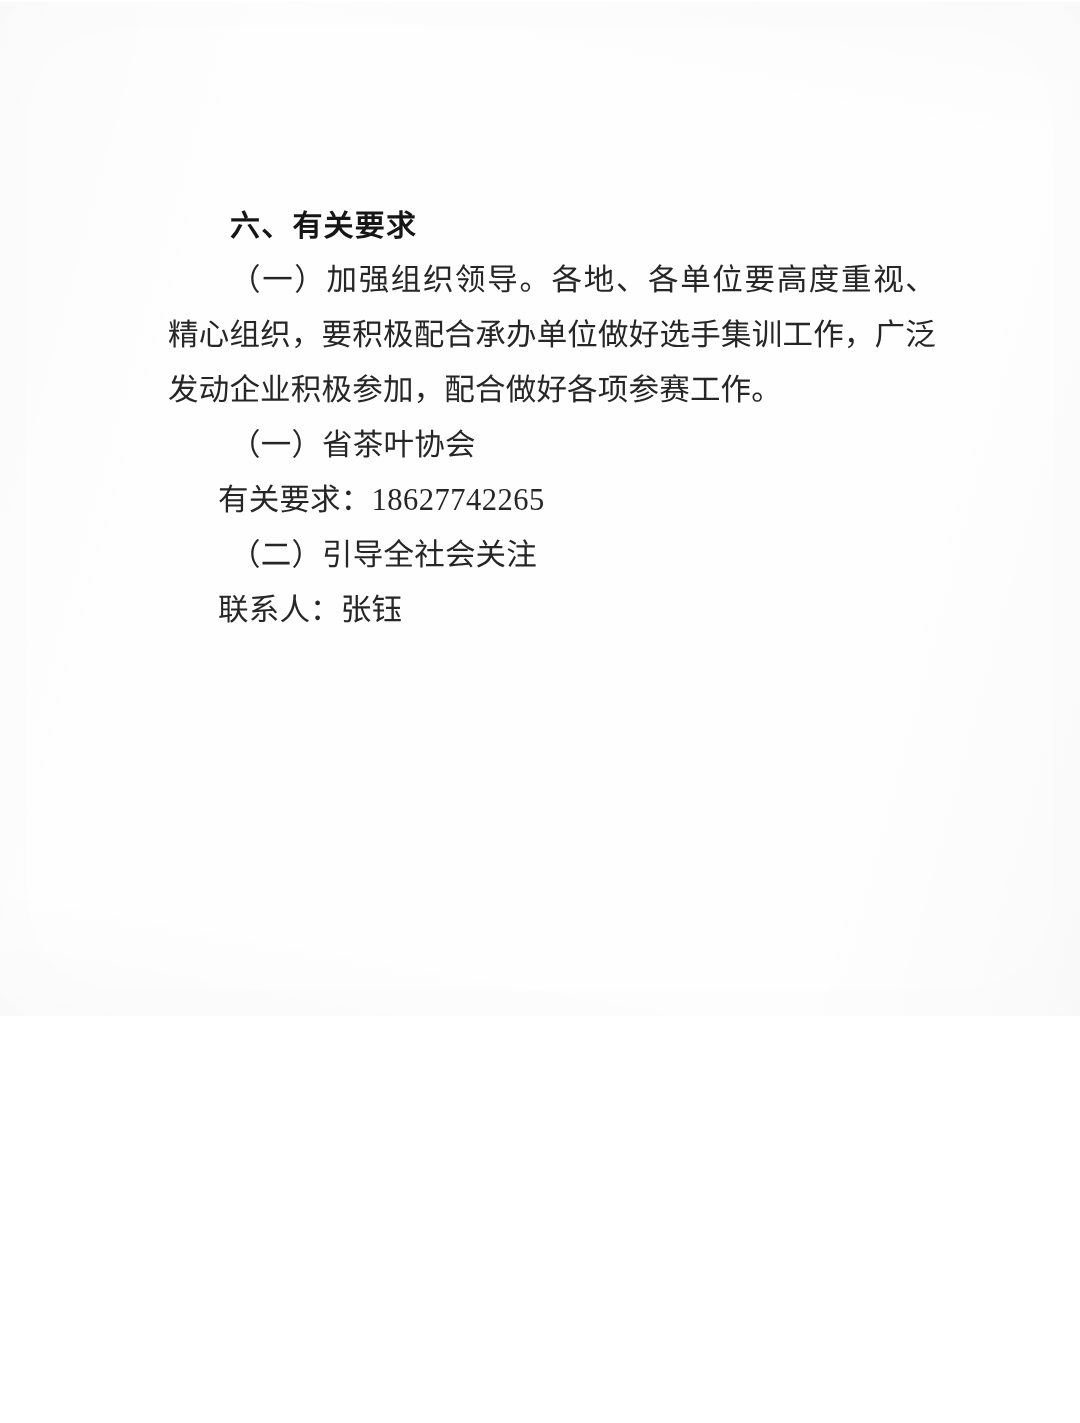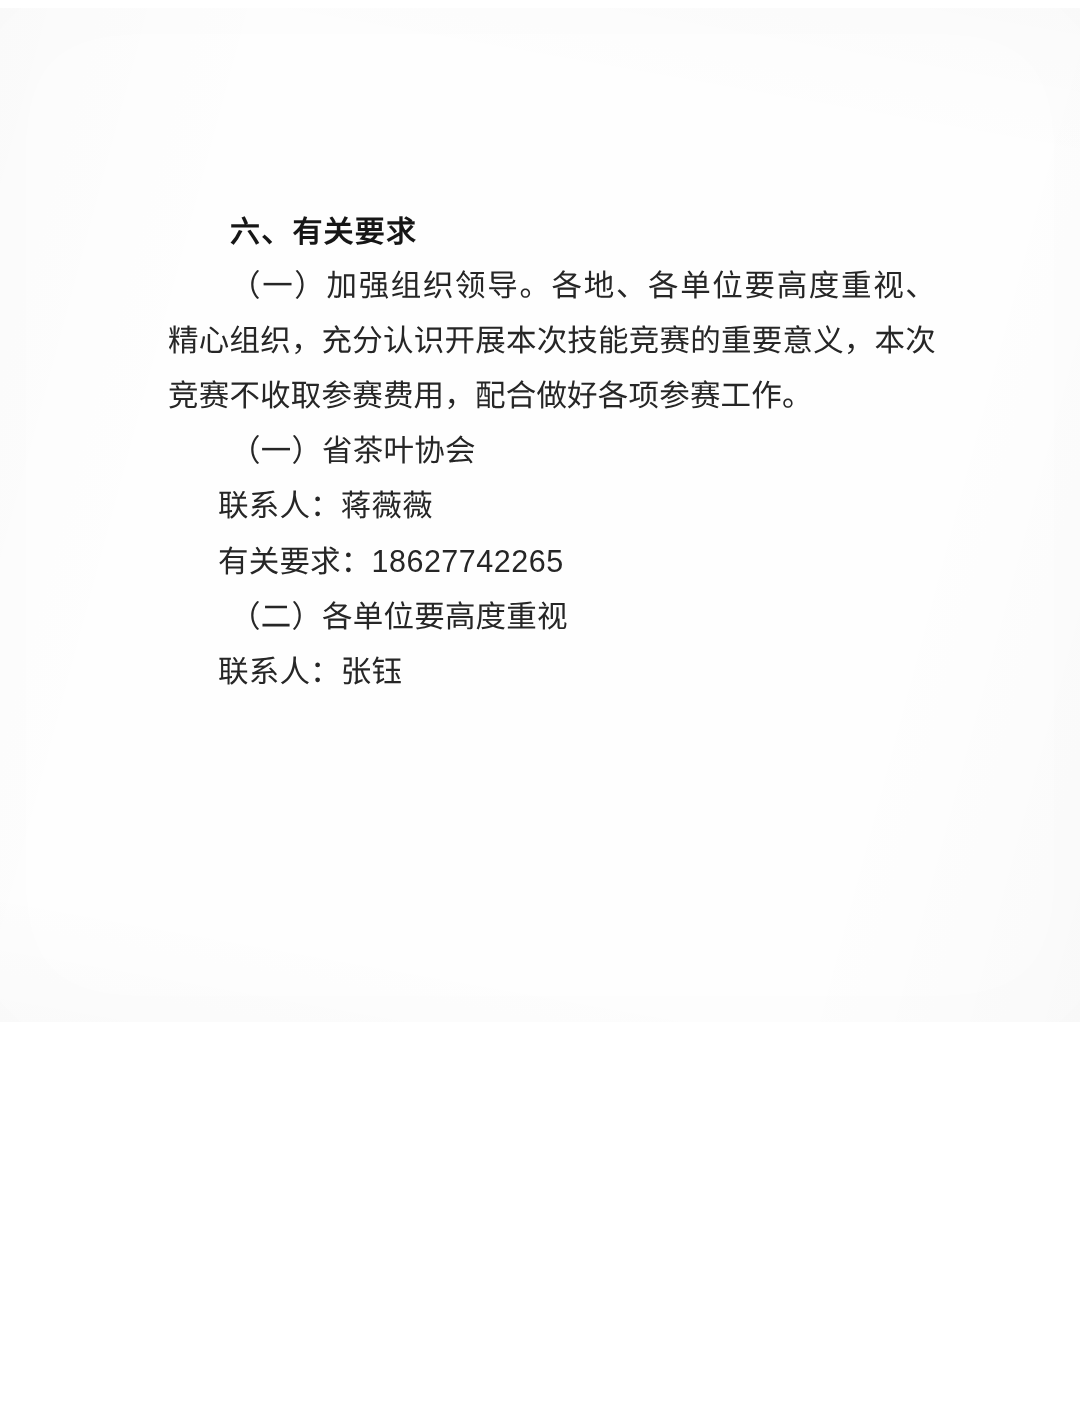--- a/index.html
+++ b/index.html
@@ -6,21 +6,21 @@
   html, body {
     margin: 0;
     padding: 0;
     background: #ffffff;
   }
 
   .page {
     position: relative;
     width: 1080px;
     height: 1014px;
-    margin: 8px auto;
+    margin: 2px auto;
     background: #fefefe;
     overflow: hidden;
     
     box-shadow: inset 0 0 120px rgba(0,0,0,0.012);
   }
 
   
   .page::before {
     content: "";
     position: absolute;
@@ -80,21 +80,21 @@
     font-size: 30.5px;
     line-height: 55px;
     letter-spacing: 0.2px;
     text-indent: 50px;
     margin: 0;
     color: #262626;
     white-space: pre;
   }
 
   .line .tel {
-    font-family: Liberation Sans, sans-serif;
+    font-family: Liberation Serif, serif;
     letter-spacing: 0.5px;
   }
 
   
   .page-footer {
     position: absolute;
     left: 0;
     top: 1368px;
     width: 420px;
     text-align: center;
@@ -106,34 +106,33 @@
 </style>
 </head>
 <body>
 
 <div class="page">
 
   <div class="text-column">
 
     <h2 class="heading">六、有关要求</h2>
 
-    <p class="para">（一）加强组织领导。各地、各单位要高度重视、精心组织，充分认识开展本次技能竞赛的重要意义，本次竞赛不收取参赛费用，配合做好各项参赛工作。</p>
+    <p class="para">（一）加强组织领导。各地、各单位要高度重视、精心组织，要积极配合承办单位做好选手集训工作，广泛发动企业积极参加，配合做好各项参赛工作。</p>
 
 
 
 
 
 
     <p class="para short">（一）省茶叶协会</p>
 
-    <p class="line"><span>联系人：</span><span>蒋薇薇</span></p>
 
     <p class="line"><span>有关要求：</span><span class="tel">18627742265</span></p>
 
-    <p class="para short">（二）各单位要高度重视</p>
+    <p class="para short">（二）引导全社会关注</p>
 
     <p class="line"><span>联系人：</span><span>张钰</span></p>
 
   </div>
 
   <div class="page-footer">— 4 —</div>
 
 </div>
 
 </body></html>

